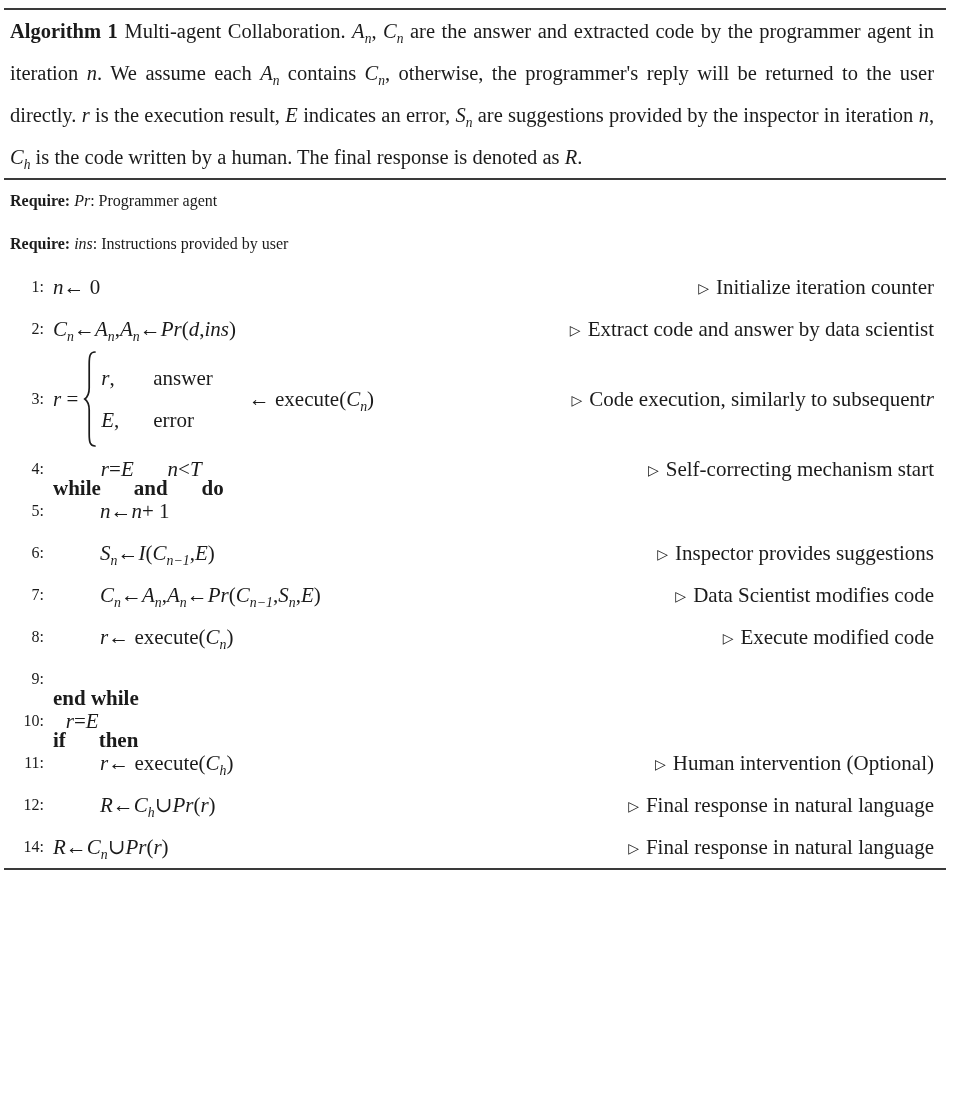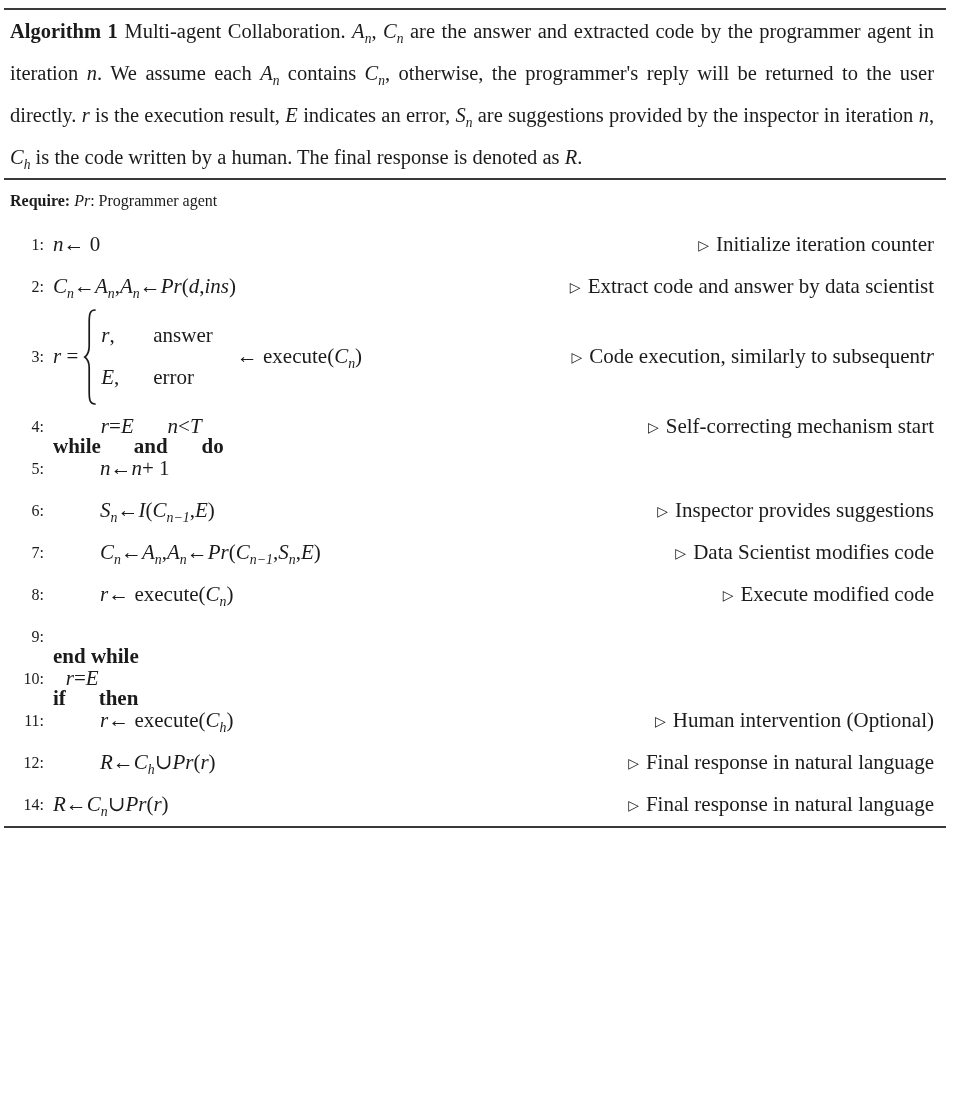--- a/index.html
+++ b/index.html
@@ -35,32 +35,33 @@
   .cmt .marker{
     font-family:"DejaVu Sans",sans-serif;
     font-size:14px;margin-right:7px;transform:translateY(-1px);
   }
   .cases-row{height:98px;}
   .cases-stmt{display:flex;align-items:center;}
   .brace-svg{margin:0 4px 0 5px;display:block;}
   .case-col{display:flex;flex-direction:column;row-gap:17px;}
   .case-line{display:flex;align-items:baseline;}
   .case-val{display:inline-block;min-width:52px;}
-  .case-after{margin-left:24px;}
+  .case-after{margin-left:36px;}
   .bottom-pad{height:10px;}
 </style>
 </head>
 <body>
 
 <div class="page">
   <div class="rule top"></div>
   <div class="caption"><span class="tk-bf">Algorithm 1</span><span class="tk-rm"> Multi-agent Collaboration. </span><span class="tk-it">A<sub class="tk-it">n</sub></span><span class="tk-rm">, </span><span class="tk-it">C<sub class="tk-it">n</sub></span><span class="tk-rm"> are the answer and extracted code by the programmer agent in iteration </span><span class="tk-it">n</span><span class="tk-rm">. We assume each </span><span class="tk-it">A<sub class="tk-it">n</sub></span><span class="tk-rm"> contains </span><span class="tk-it">C<sub class="tk-it">n</sub></span><span class="tk-rm">, otherwise, the programmer's reply will be returned to the user directly. </span><span class="tk-it">r</span><span class="tk-rm"> is the execution result, </span><span class="tk-it">E</span><span class="tk-rm"> indicates an error, </span><span class="tk-it">S<sub class="tk-it">n</sub></span><span class="tk-rm"> are suggestions provided by the inspector in iteration </span><span class="tk-it">n</span><span class="tk-rm">, </span><span class="tk-it">C<sub class="tk-it">h</sub></span><span class="tk-rm"> is the code written by a human. The final response is denoted as </span><span class="tk-it">R</span><span class="tk-rm">.</span></div>
   <div class="rule"></div>
   <div class="require-block">
       <div class="req-row"><span class="tk-bf">Require:</span> <span class="tk-it">Pr</span><span class="tk-rm">: Programmer agent</span></div>
+      <div class="req-row"><span class="tk-bf">Require:</span> <span class="tk-it">ins</span><span class="tk-rm">: Instructions provided by user</span></div>
     </div>
   <div class="lines-block">
       <div class="algo-row">
         <span class="num">1:</span>
         <span class="stmt">
           <span class="tk-it">n</span>
           <span class="tk-rm"> ← 0</span>
         </span>
         <span class="cmt">
           <span class="marker">▷</span>

